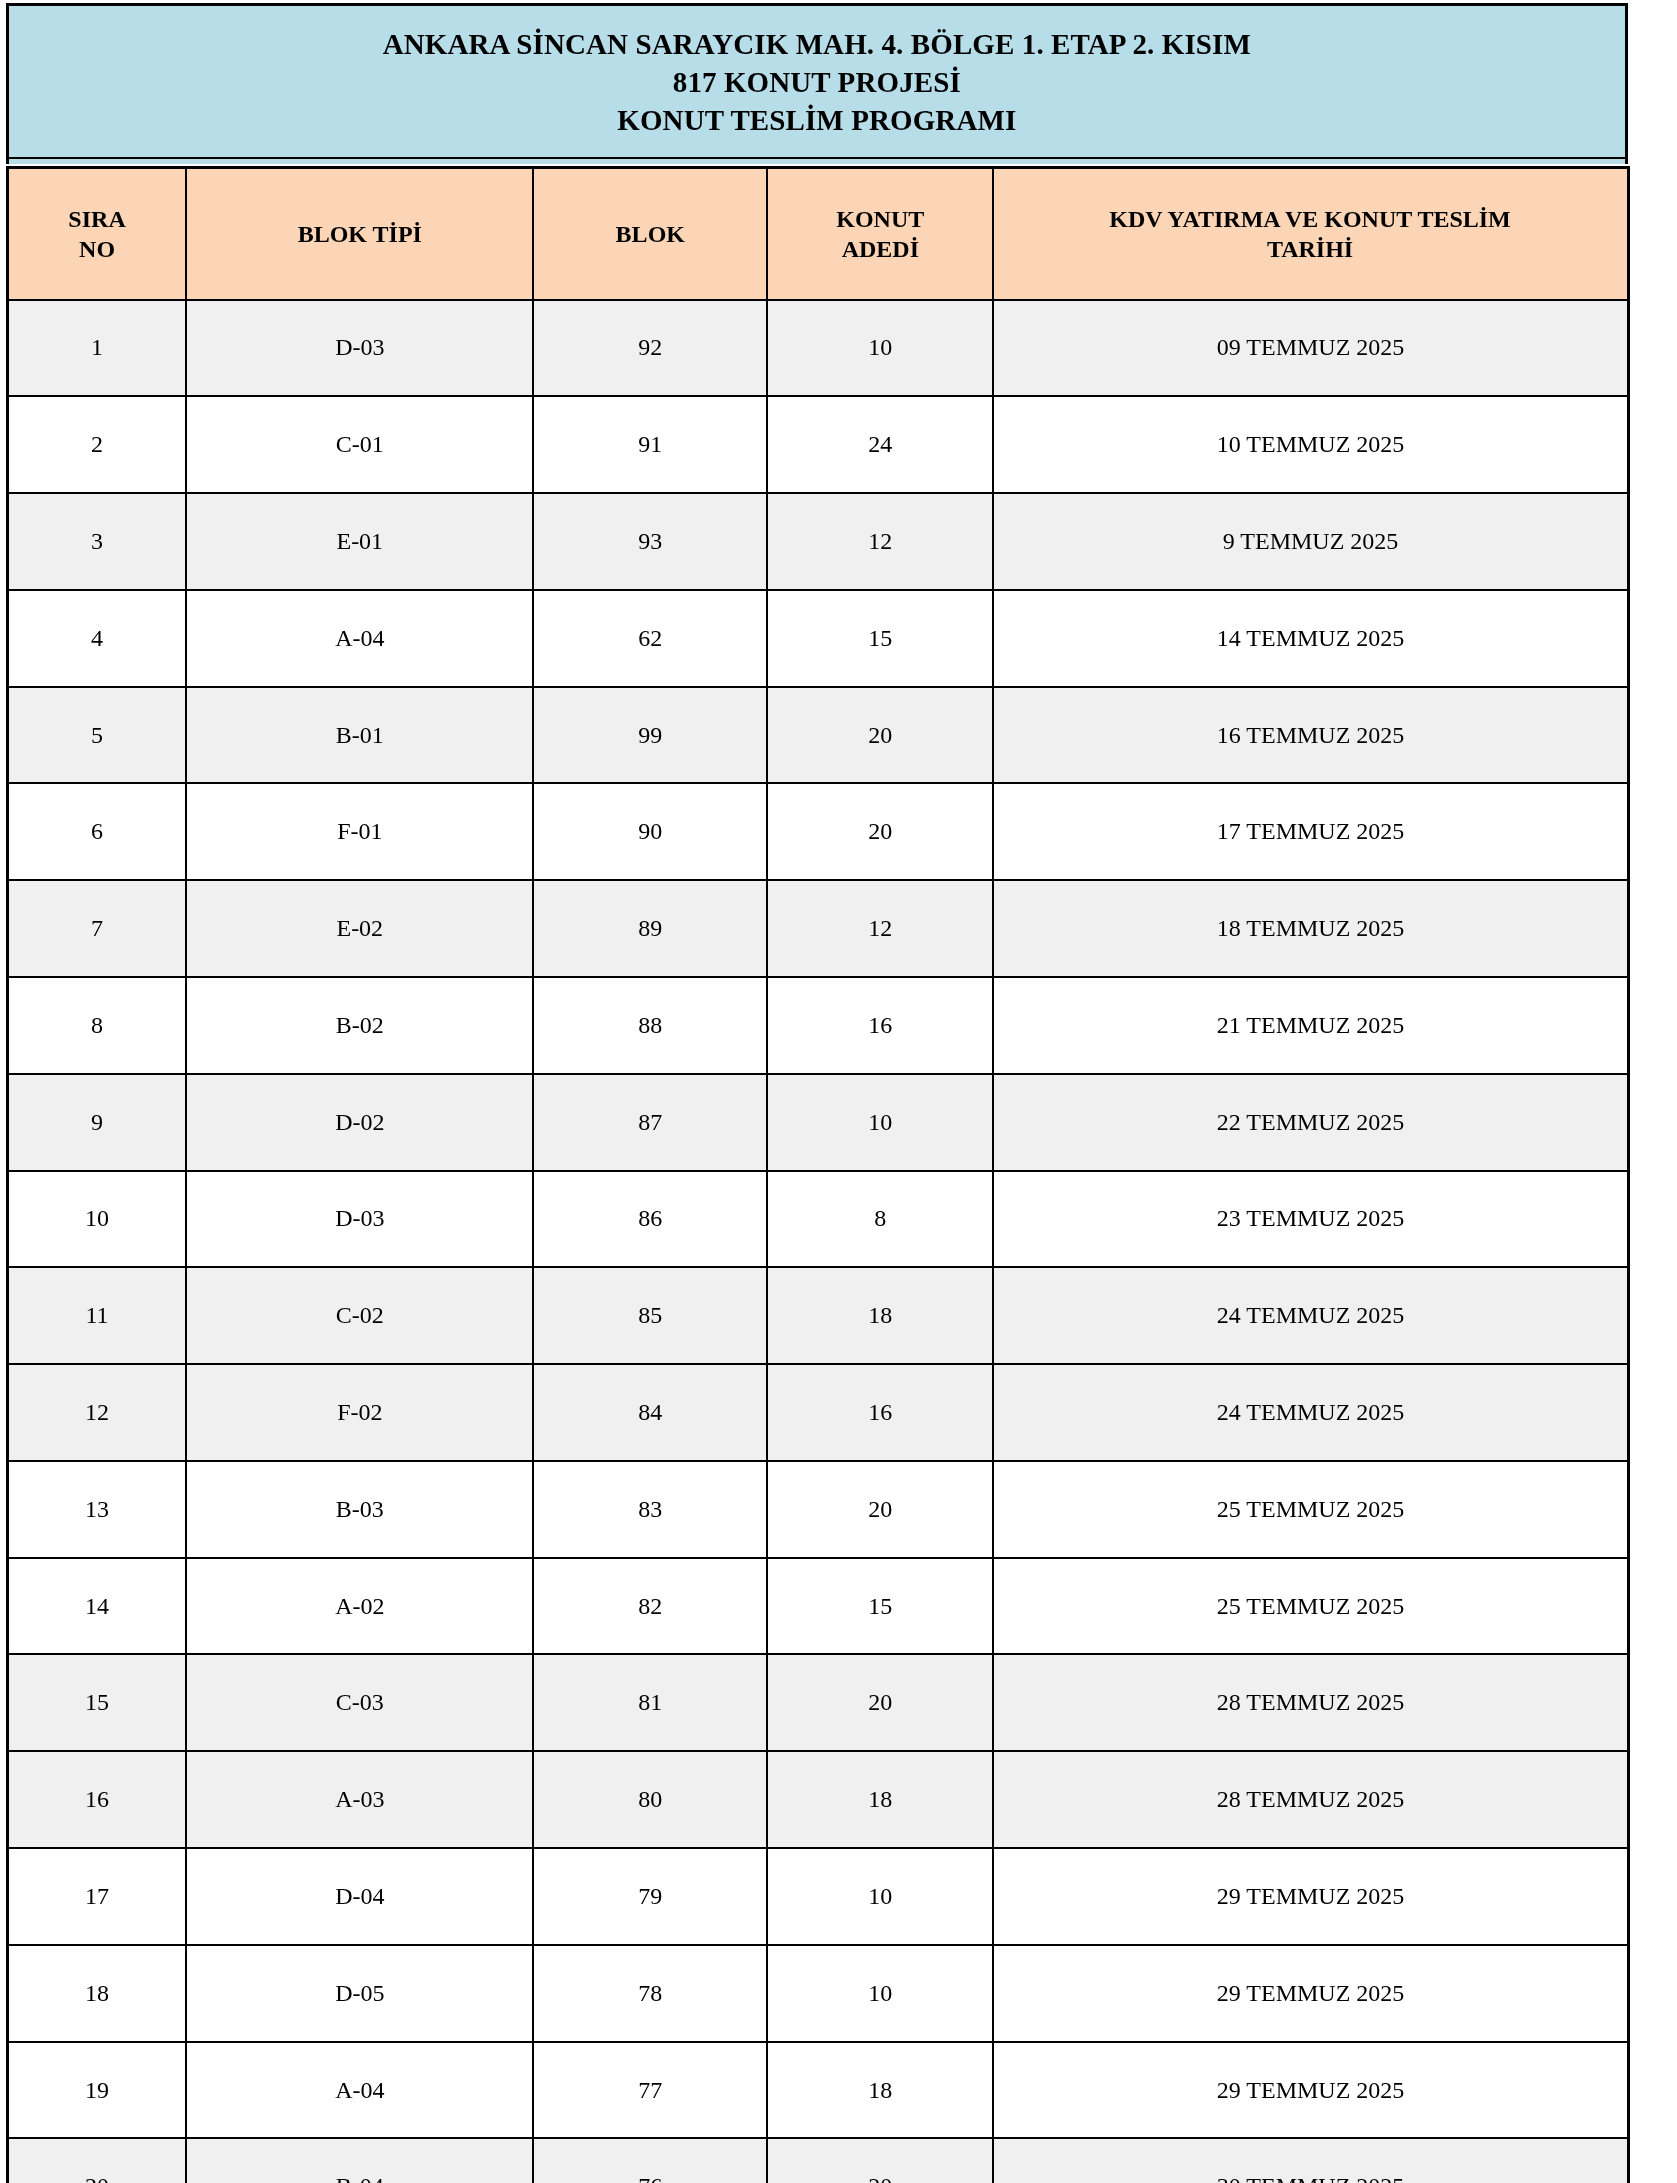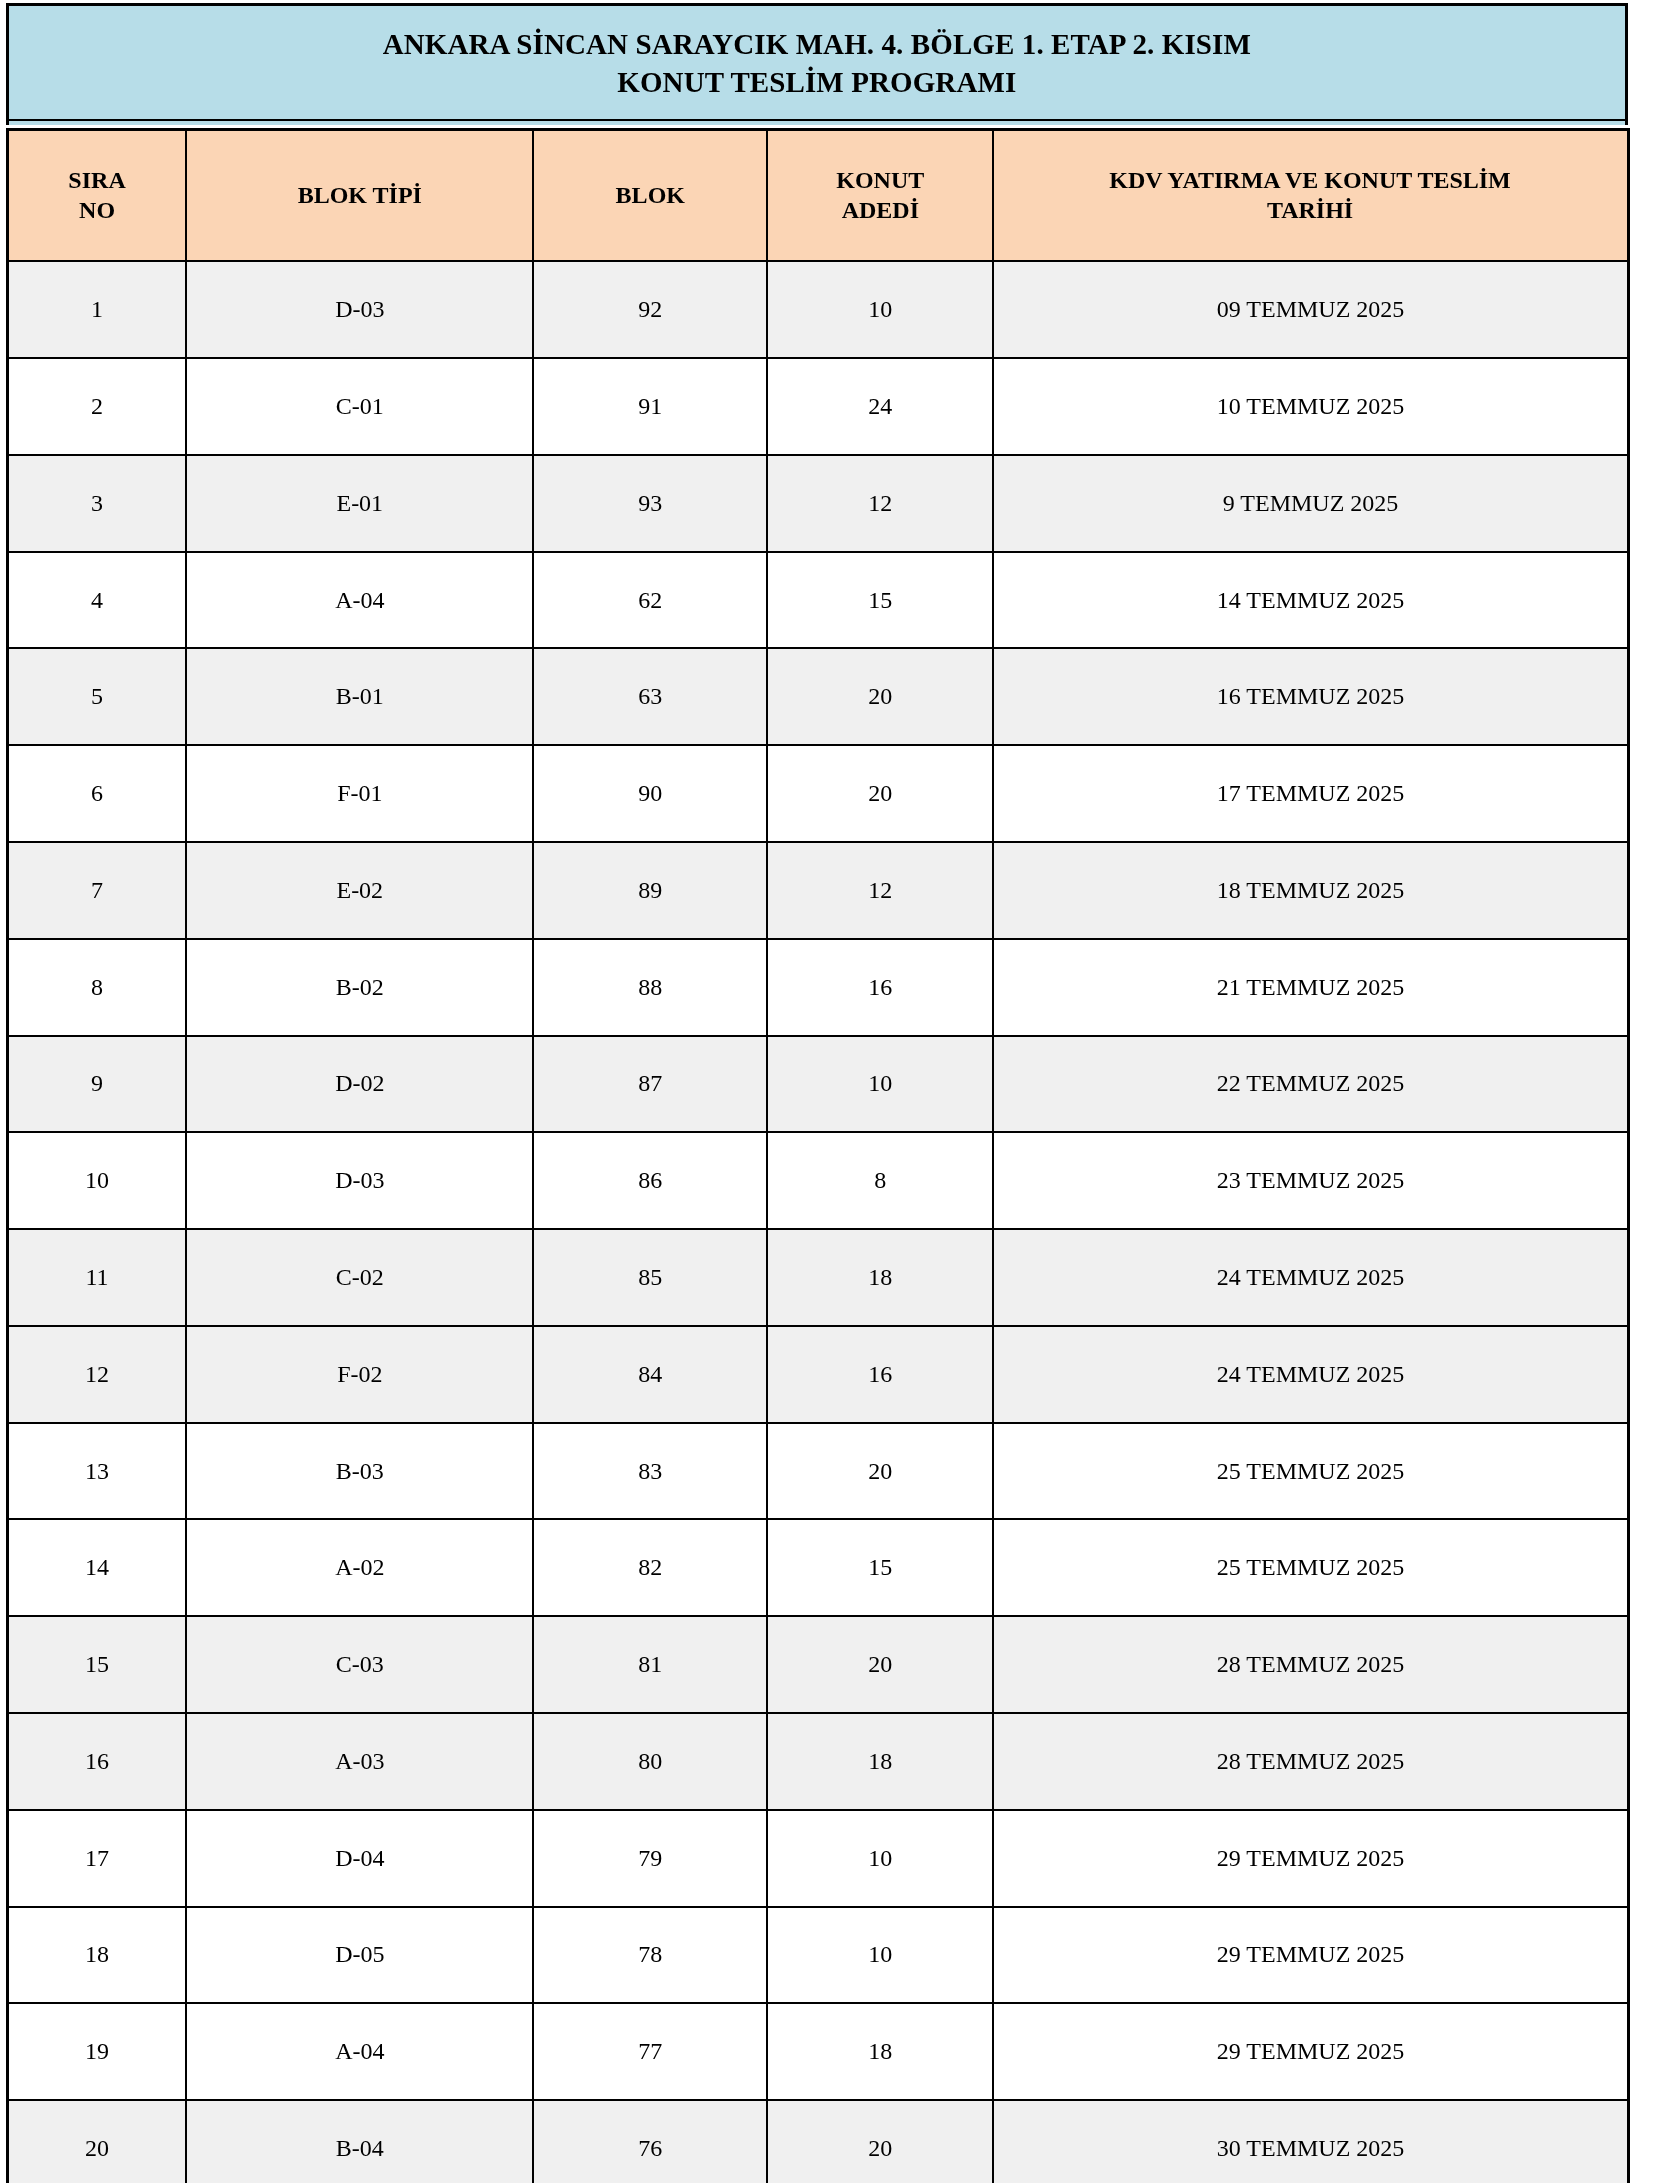--- a/index.html
+++ b/index.html
@@ -121,20 +121,21 @@
     border-top: 3.7px solid #000000;
   }
 </style>
 </head>
 <body>
 
 <div id="sheet">
 
   <div class="title-block">
     <div class="title-line">ANKARA SİNCAN SARAYCIK MAH. 4. BÖLGE 1. ETAP 2. KISIM</div>
+    <div class="title-line">817 KONUT PROJESİ</div>
     <div class="title-line">KONUT TESLİM PROGRAMI</div>
   </div>
   <div class="title-gap"></div>
 
   <table class="program">
     <colgroup>
       <col class="c-sira">
       <col class="c-tipi">
       <col class="c-blok">
       <col class="c-adet">
@@ -183,21 +184,21 @@
         <tr>
           <td>4</td>
           <td>A-04</td>
           <td>62</td>
           <td>15</td>
           <td>14 TEMMUZ 2025</td>
         </tr>
         <tr class="shaded">
           <td>5</td>
           <td>B-01</td>
-          <td>63</td>
+          <td>99</td>
           <td>20</td>
           <td>16 TEMMUZ 2025</td>
         </tr>
         <tr>
           <td>6</td>
           <td>F-01</td>
           <td>90</td>
           <td>20</td>
           <td>17 TEMMUZ 2025</td>
         </tr>

